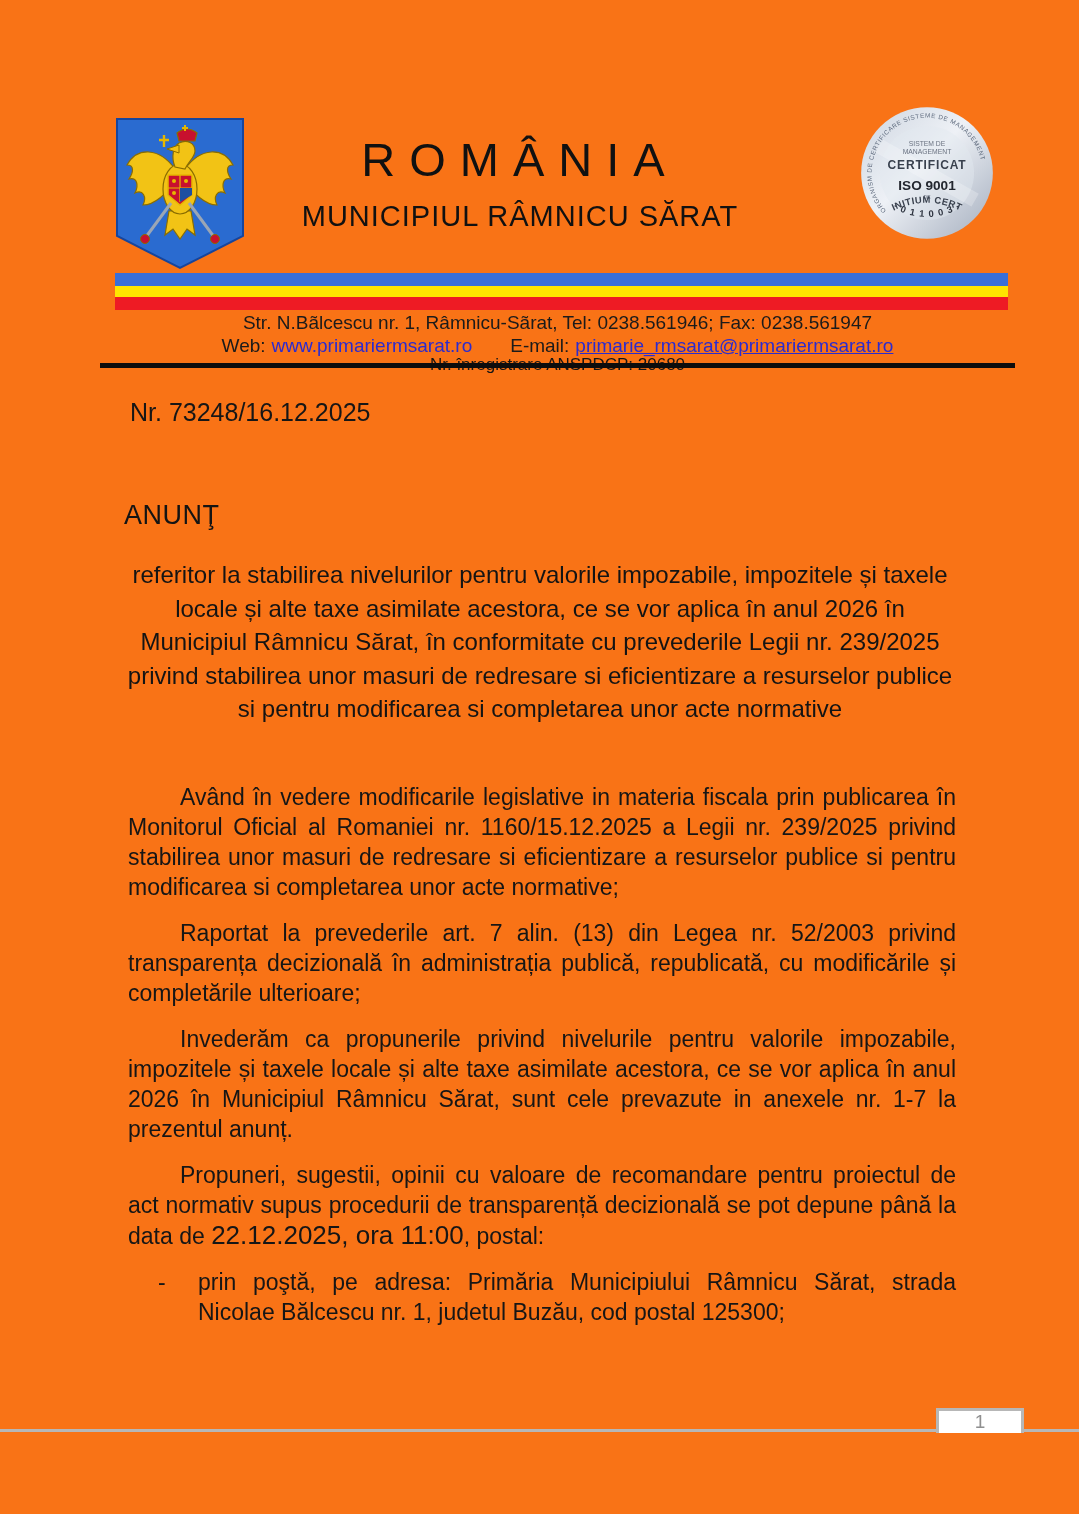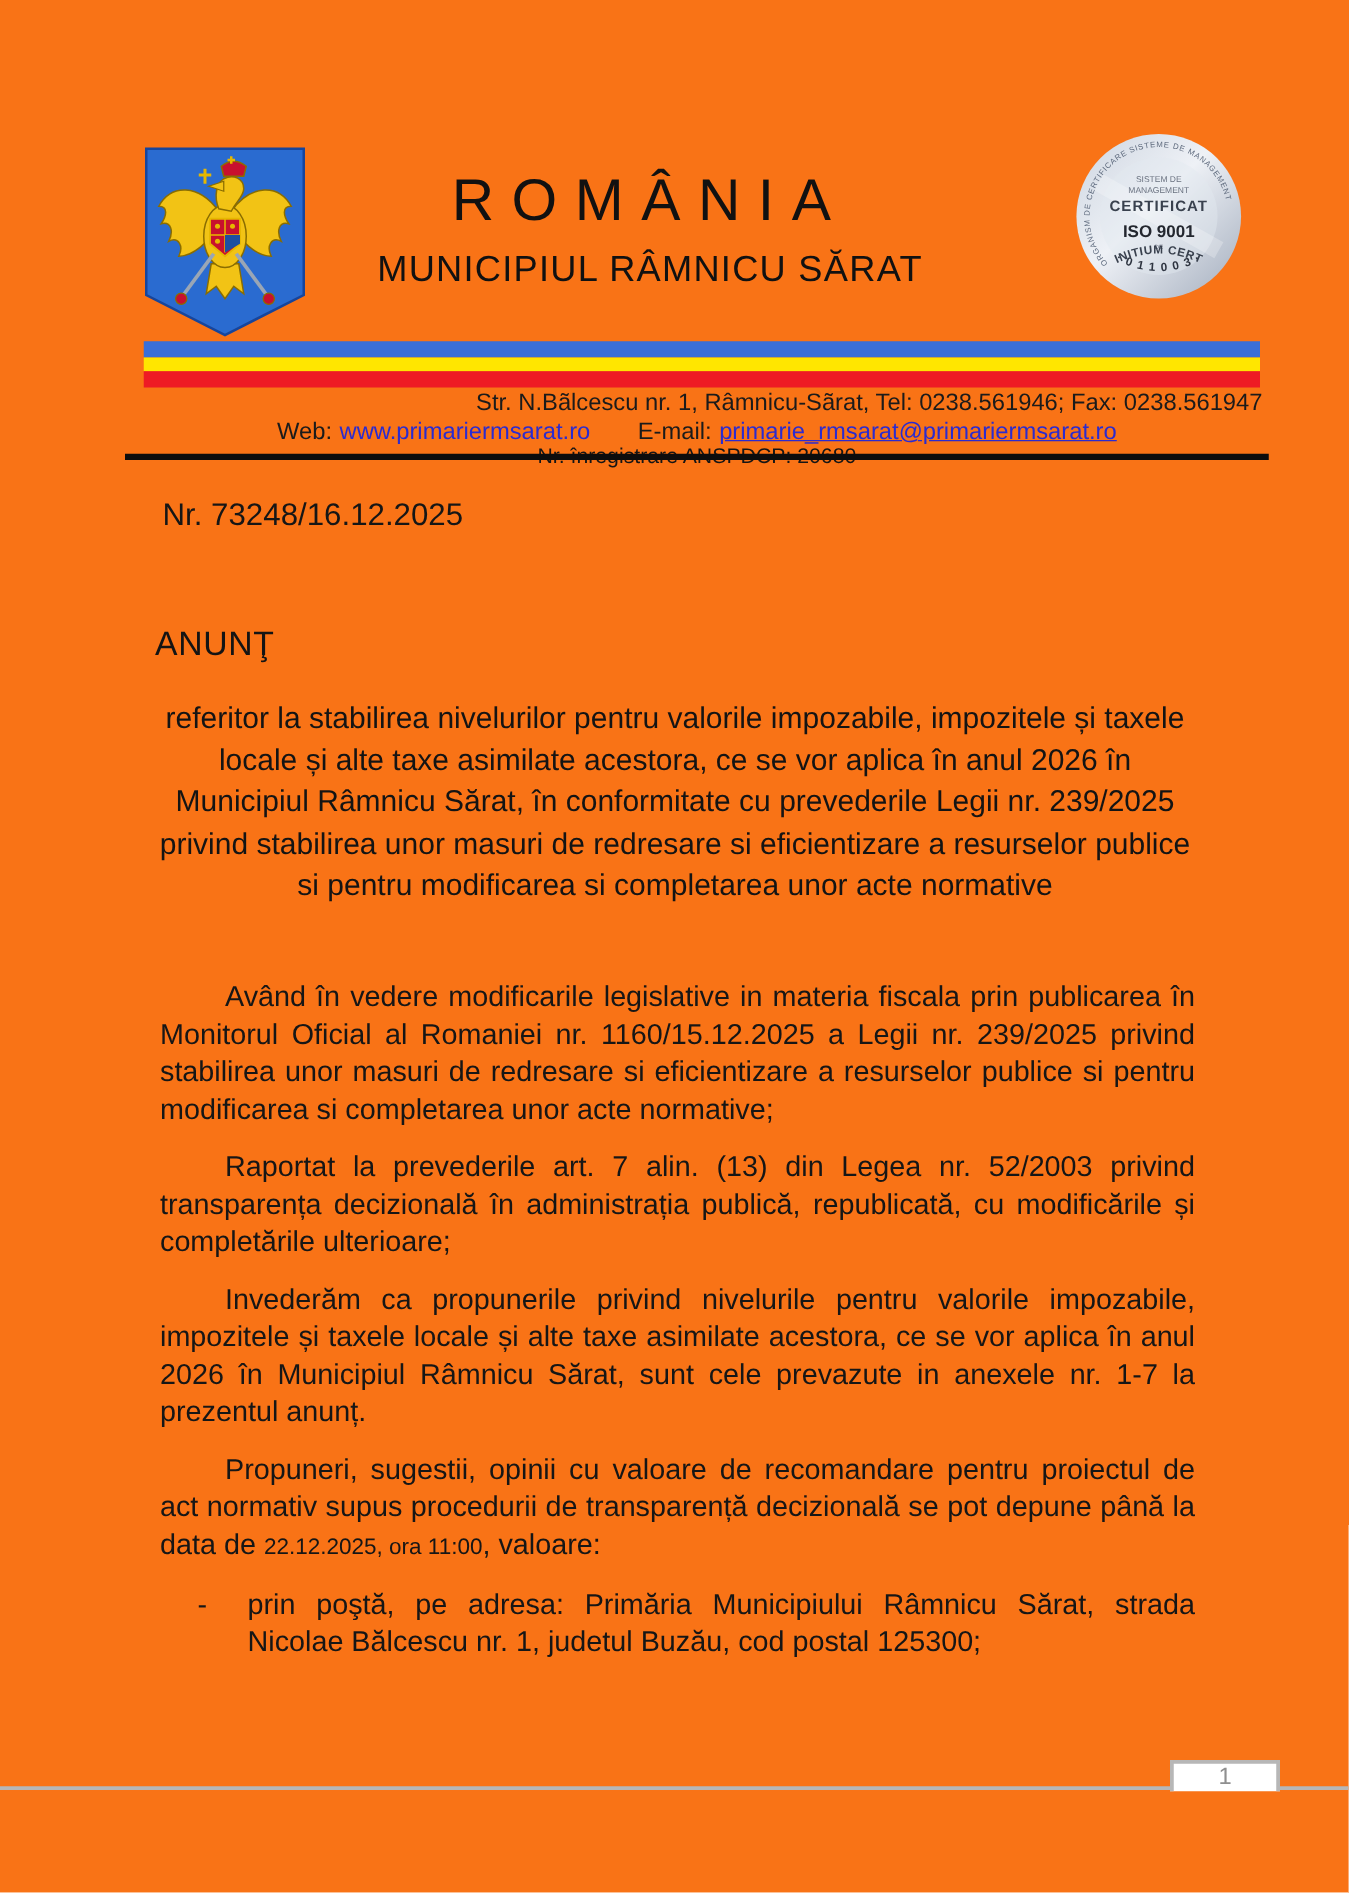--- a/index.html
+++ b/index.html
@@ -15,38 +15,38 @@
   .title-area{position:absolute;left:200px;top:132px;width:640px;text-align:center;}
   .country{font-size:47px;letter-spacing:14px;font-weight:400;color:#111;white-space:nowrap;}
   .municipality{margin-top:13px;font-size:29px;letter-spacing:1px;color:#111;white-space:nowrap;}
   .seal{position:absolute;left:858px;top:103px;width:138px;height:140px;}
 
   .stripes{position:absolute;left:115px;top:273px;width:893px;}
   .stripe-b{height:13px;background:var(--flag-blue);}
   .stripe-y{height:11px;background:var(--flag-yellow);}
   .stripe-r{height:13px;background:var(--flag-red);}
 
-  .contact1{position:absolute;left:105px;top:312px;width:905px;text-align:right;font-size:19px;color:#1b1b1b;}
+  .contact1{position:absolute;left:105px;top:312px;width:905px;text-align:center;font-size:19px;color:#1b1b1b;}
   .contact2{position:absolute;left:105px;top:335px;width:905px;text-align:center;font-size:19px;color:#1b1b1b;}
   .contact2 .lbl{color:#1b1b1b;}
   .weblink{color:var(--link);text-decoration:none;margin-left:6px;margin-right:38px;}
   .maillink{color:var(--link);margin-left:6px;}
 
   .regwrap{position:absolute;left:100px;top:352px;width:915px;height:30px;}
   .regtext{position:absolute;left:0;top:3px;width:100%;text-align:center;font-size:17px;color:#151515;}
   .regline{position:absolute;left:0;top:11px;width:100%;height:5px;background:#0d0d0d;}
 
   
   .doc-number{position:absolute;left:130px;top:398px;font-size:25px;color:#161616;}
   .doc-title{position:absolute;left:124px;top:500px;width:830px;font-size:27px;letter-spacing:.5px;color:#141414;}
   .subject{position:absolute;left:124px;top:558px;width:832px;text-align:center;font-size:24px;line-height:33.5px;color:#141414;}
 
   .bodytext{position:absolute;left:128px;top:782px;width:828px;font-size:23px;line-height:30px;color:#161616;}
   .bodytext p{text-align:justify;text-indent:52px;margin:0 0 16px 0;}
-  .date-big{font-size:18px;}
+  .date-big{font-size:26px;}
   .bullet{display:flex;margin-top:10px;padding-left:30px;}
   .bullet .marker{width:40px;flex:0 0 40px;}
   .bullet .btext{flex:1;text-align:justify;}
 
   
   .footer-line{position:absolute;left:0;top:1429px;width:1079px;height:3px;background:#b7b7b7;}
   .page-tab{position:absolute;left:936px;top:1408px;width:88px;height:25px;background:#fff;
     border:3px solid #b7b7b7;border-bottom:none;z-index:2;text-align:center;
     font-size:19px;line-height:21px;color:#8f8f8f;}
 
@@ -143,21 +143,21 @@
   <div class="doc-number">Nr. 73248/16.12.2025</div>
 
   <div class="doc-title">ANUNŢ</div>
 
   <div class="subject">referitor la stabilirea nivelurilor pentru valorile impozabile, impozitele și taxele locale și alte taxe asimilate acestora, ce se vor aplica în anul 2026 în Municipiul Râmnicu Sărat, în conformitate cu prevederile Legii nr. 239/2025 privind stabilirea unor masuri de redresare si eficientizare a resurselor publice si pentru modificarea si completarea unor acte normative</div>
 
   <div class="bodytext">
     <p>Având în vedere modificarile legislative in materia fiscala prin publicarea în Monitorul Oficial al Romaniei nr. 1160/15.12.2025 a Legii nr. 239/2025 privind stabilirea unor masuri de redresare si eficientizare a resurselor publice si pentru modificarea si completarea unor acte normative;</p>
     <p>Raportat la prevederile art. 7 alin. (13) din Legea nr. 52/2003 privind transparența decizională în administrația publică, republicată, cu modificările și completările ulterioare;</p>
     <p>Invederăm ca propunerile privind nivelurile pentru valorile impozabile, impozitele și taxele locale și alte taxe asimilate acestora, ce se vor aplica în anul 2026 în Municipiul Râmnicu Sărat, sunt cele prevazute in anexele nr. 1-7 la prezentul anunț.</p>
-    <p><span>Propuneri, sugestii, opinii cu valoare de recomandare pentru proiectul de act normativ supus procedurii de transparență decizională se pot depune până la data de </span><span class="date-big">22.12.2025, ora 11:00</span><span>, valoare:</span></p>
+    <p><span>Propuneri, sugestii, opinii cu valoare de recomandare pentru proiectul de act normativ supus procedurii de transparență decizională se pot depune până la data de </span><span class="date-big">22.12.2025, ora 11:00</span><span>, postal:</span></p>
     <div class="bullet">
       <span class="marker">-</span>
       <span class="btext">prin poştă, pe adresa: Primăria Municipiului Râmnicu Sărat, strada Nicolae Bălcescu nr. 1, judetul Buzău, cod postal 125300;</span>
     </div>
   </div>
 
   <div class="footer-line"></div>
   <div class="page-tab">
     <span>1</span>
   </div>

